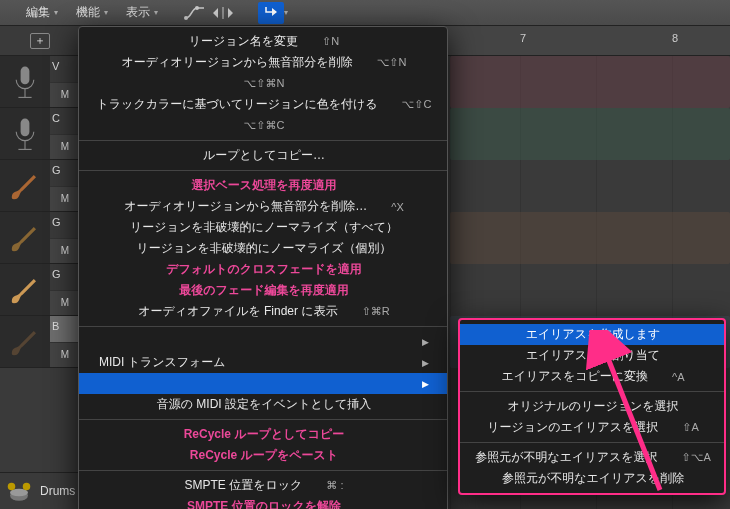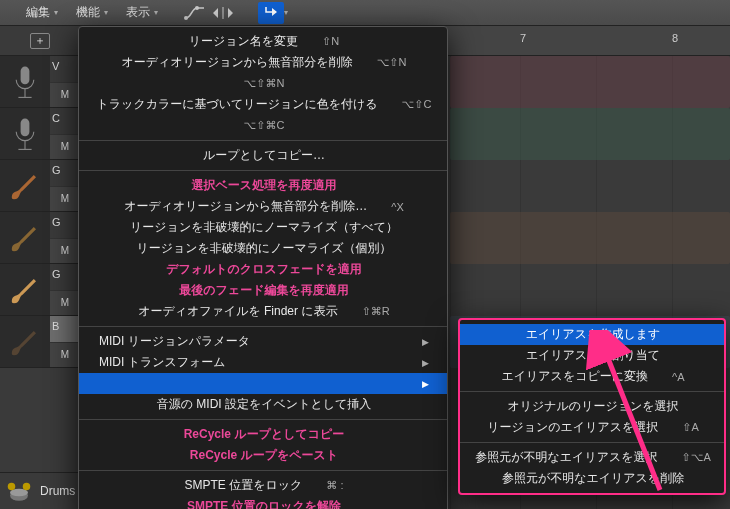--- a/index.html
+++ b/index.html
@@ -234,21 +234,20 @@
     </div>
   <div class="mrow dis">
       <span>最後のフェード編集を再度適用</span>
     </div>
   <div class="mrow">
       <span>オーディオファイルを Finder に表示</span>
       <span class="sc">⇧⌘R</span>
     </div>
   <div class="msep"></div>
   <div class="mrow">
-      <span>MIDI リージョンパラメータ</span>
       <span class="subarrow">▶</span>
     </div>
   <div class="mrow">
       <span>MIDI トランスフォーム</span>
       <span class="subarrow">▶</span>
     </div>
   <div class="mrow hi">
       <span class="subarrow">▶</span>
     </div>
   <div class="mrow">

